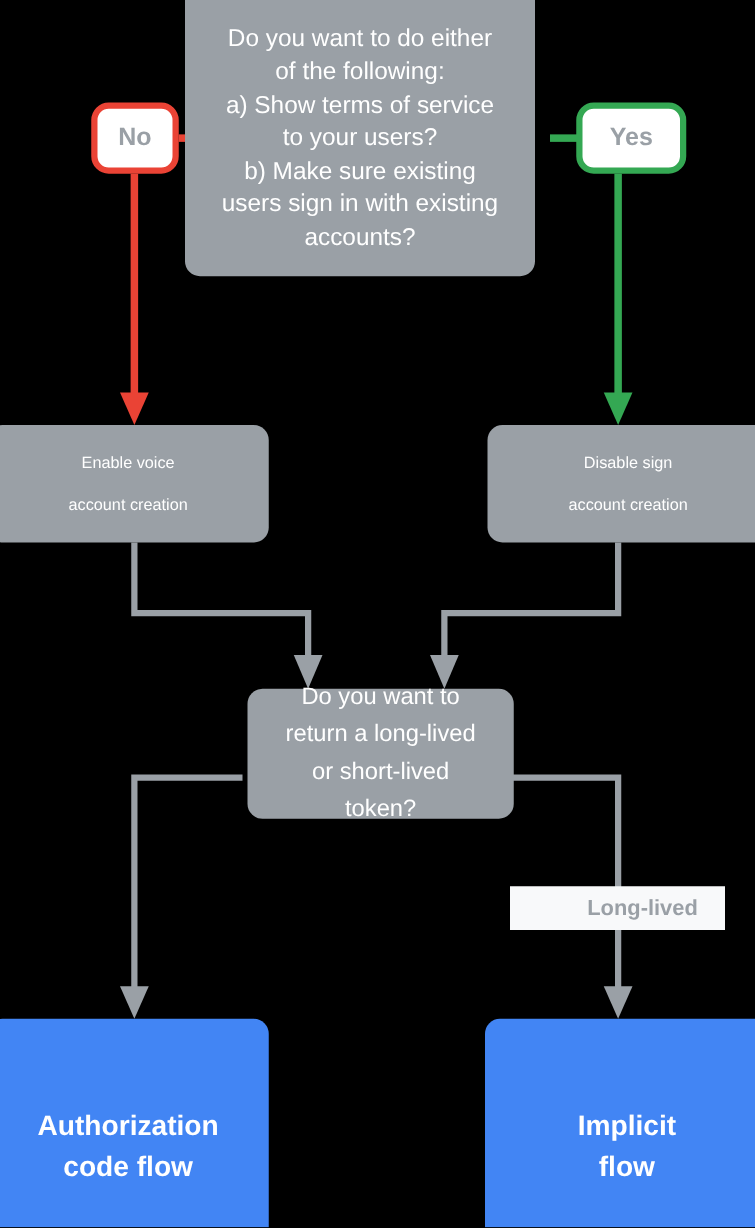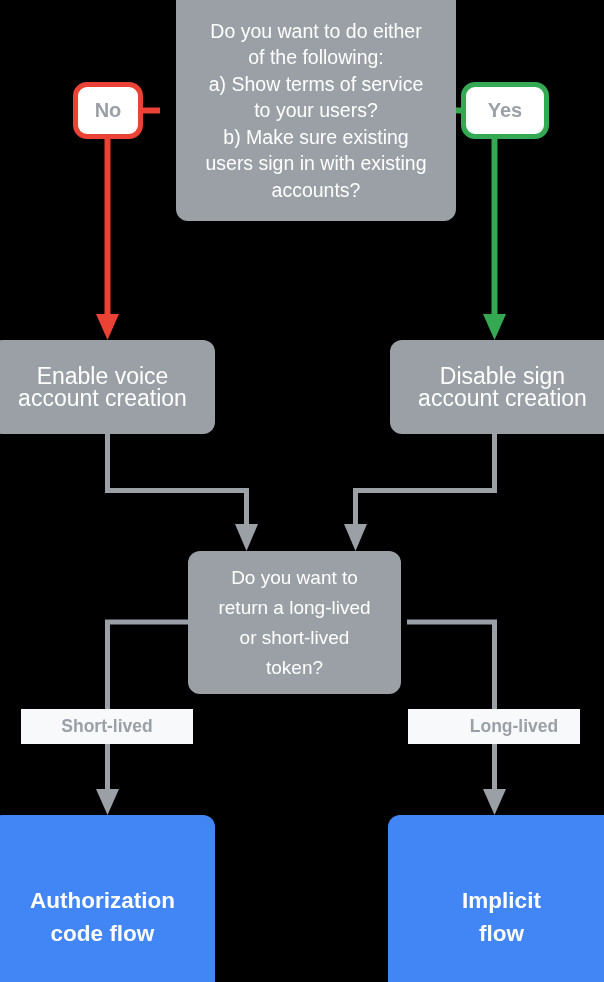--- a/index.html
+++ b/index.html
@@ -36,21 +36,21 @@
     background: #4285f4;
     color: #ffffff;
   }
   .node-text {
     display: block;
     white-space: pre-line;
   }
 
   
   #node-top {
-    left: 176px;
+    left: 148px;
     top: 0px;
     width: 280px;
     height: 221px;
     border-top-left-radius: 0;
     border-top-right-radius: 0;
   }
   #node-top .node-text {
     font-size: 19.5px;
     line-height: 26.5px;
   }
@@ -63,30 +63,30 @@
     height: 94px;
   }
   #node-disable {
     left: 390px;
     top: 340px;
     width: 225px;
     height: 94px;
   }
   #node-enable .node-text,
   #node-disable .node-text {
-    font-size: 23px;
-    line-height: 22px;
+    font-size: 13px;
+    line-height: 34px;
   }
 
   
   #node-token {
-    left: 188px;
+    left: 198px;
     top: 551px;
     width: 213px;
-    height: 143px;
+    height: 104px;
   }
   #node-token .node-text {
     font-size: 19px;
     line-height: 30px;
   }
 
   
   #node-auth {
     left: -10px;
     top: 815px;
@@ -247,21 +247,18 @@
   </div>
 
   <div class="pill" id="pill-no">
     <span>No</span>
   </div>
 
   <div class="pill" id="pill-yes">
     <span>Yes</span>
   </div>
 
-  <div class="edge-label" id="label-short">
-    <span>Short-lived</span>
-  </div>
 
   <div class="edge-label" id="label-long">
     <span>Long-lived</span>
   </div>
 
 </div>
 
 </body></html>

